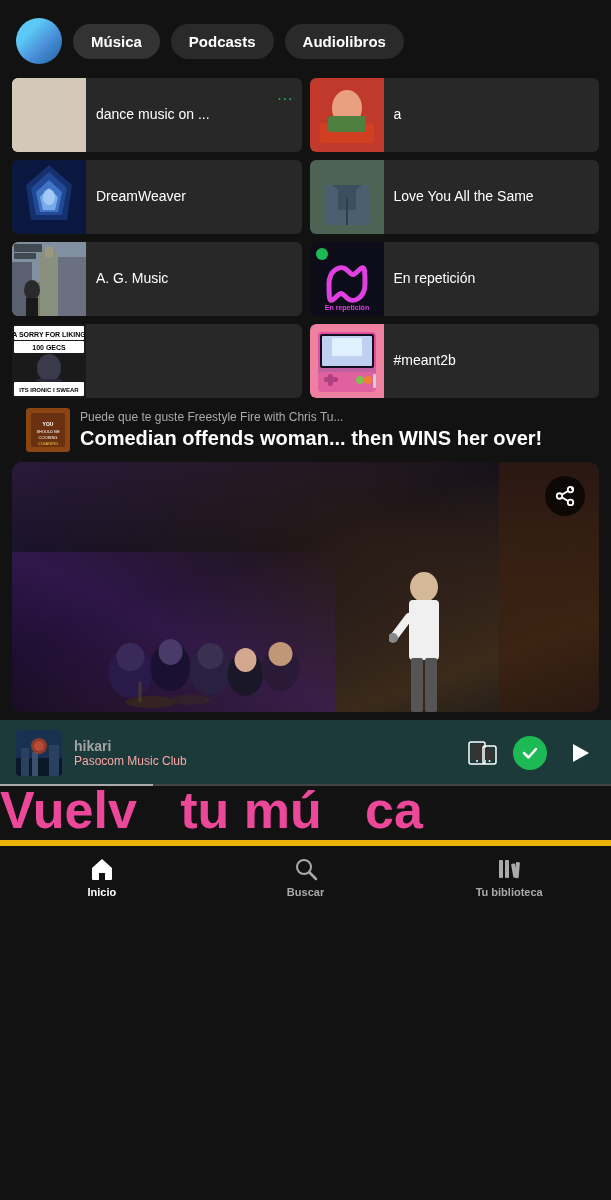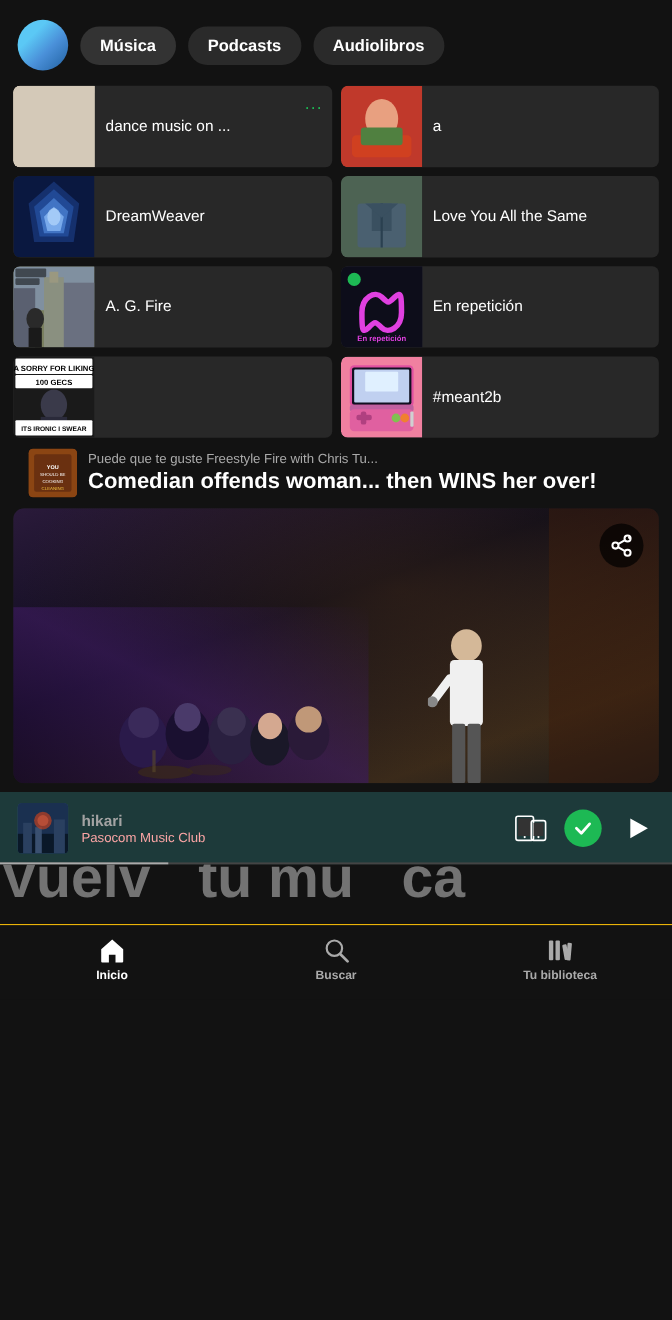--- a/index.html
+++ b/index.html
@@ -273,21 +273,21 @@
     }
     .progress-fill {
       height: 100%;
       background: #aaa;
       width: 25%;
     }
 
     
     .bottom-nav {
       background: #121212;
-      border-top: 1px solid #eab308;
+      border-top: 6px solid #eab308;
       display: flex;
       justify-content: space-around;
       align-items: center;
       padding: 10px 0 16px 0;
       position: relative;
       z-index: 10;
     }
     .nav-item {
       display: flex;
       flex-direction: column;
@@ -413,21 +413,21 @@
         <rect x="28" y="10" width="18" height="64" fill="#8a9080"></rect>
         <rect x="33" y="5" width="8" height="10" fill="#9a9880"></rect>
 
         <ellipse cx="20" cy="48" rx="8" ry="10" fill="#2a2a2a"></ellipse>
         <rect x="14" y="56" width="12" height="18" fill="#1a1a1a"></rect>
 
         <rect x="2" y="2" width="28" height="8" fill="rgba(0,0,0,0.5)" rx="1"></rect>
         <rect x="2" y="11" width="22" height="6" fill="rgba(0,0,0,0.5)" rx="1"></rect>
       </svg>
     </div>
-    <span class="card-label">A. G. Fire</span>
+    <span class="card-label">A. G. Music</span>
   </div>
 
   <div class="card">
     <div class="card-thumb thumb-en-repeticion thumb-svg-wrap">
       <svg width="74" height="74" viewBox="0 0 74 74" xmlns="http://www.w3.org/2000/svg">
         <rect width="74" height="74" fill="#0d0d1a"></rect>
 
         <circle cx="12" cy="12" r="6" fill="#1db954"></circle>
 
         <g transform="translate(37,42)">
@@ -604,21 +604,21 @@
         <polygon points="12,8 28,17 12,26" fill="#fff"></polygon>
       </svg>
     </div>
   </div>
   <div class="progress-bar">
     <div class="progress-fill"></div>
   </div>
 </div>
 
 <div style="position:relative;height:54px;overflow:hidden;background:#121212;">
-  <div style="font-size:52px;font-weight:900;color:#737373;position:absolute;bottom:16px;left:0;white-space:nowrap;line-height:1;">Vuelv&nbsp;&nbsp;&nbsp;tu mú&nbsp;&nbsp;&nbsp;ca</div>
+  <div style="font-size:52px;font-weight:900;color:#ec4899;position:absolute;bottom:4px;left:0;white-space:nowrap;line-height:1;">Vuelv&nbsp;&nbsp;&nbsp;tu mú&nbsp;&nbsp;&nbsp;ca</div>
 </div>
 
 <div class="bottom-nav">
   <div class="nav-item">
     <div class="nav-icon">
       <svg width="26" height="26" viewBox="0 0 26 26" fill="none" xmlns="http://www.w3.org/2000/svg">
         <path d="M3 12L13 3l10 9v11a1 1 0 01-1 1H16v-7h-6v7H4a1 1 0 01-1-1V12z" fill="#fff"></path>
       </svg>
     </div>
     <span class="nav-label">Inicio</span>

